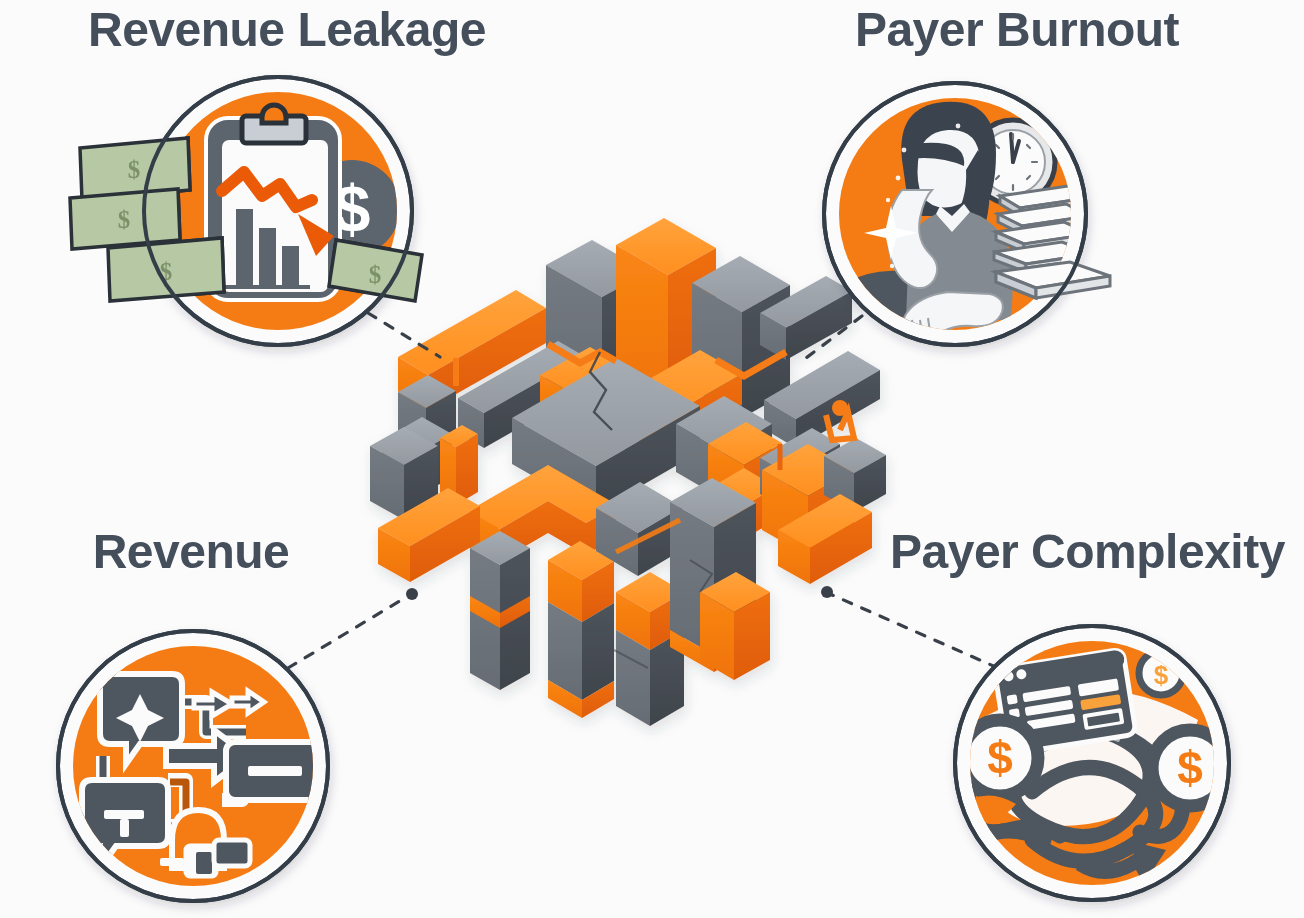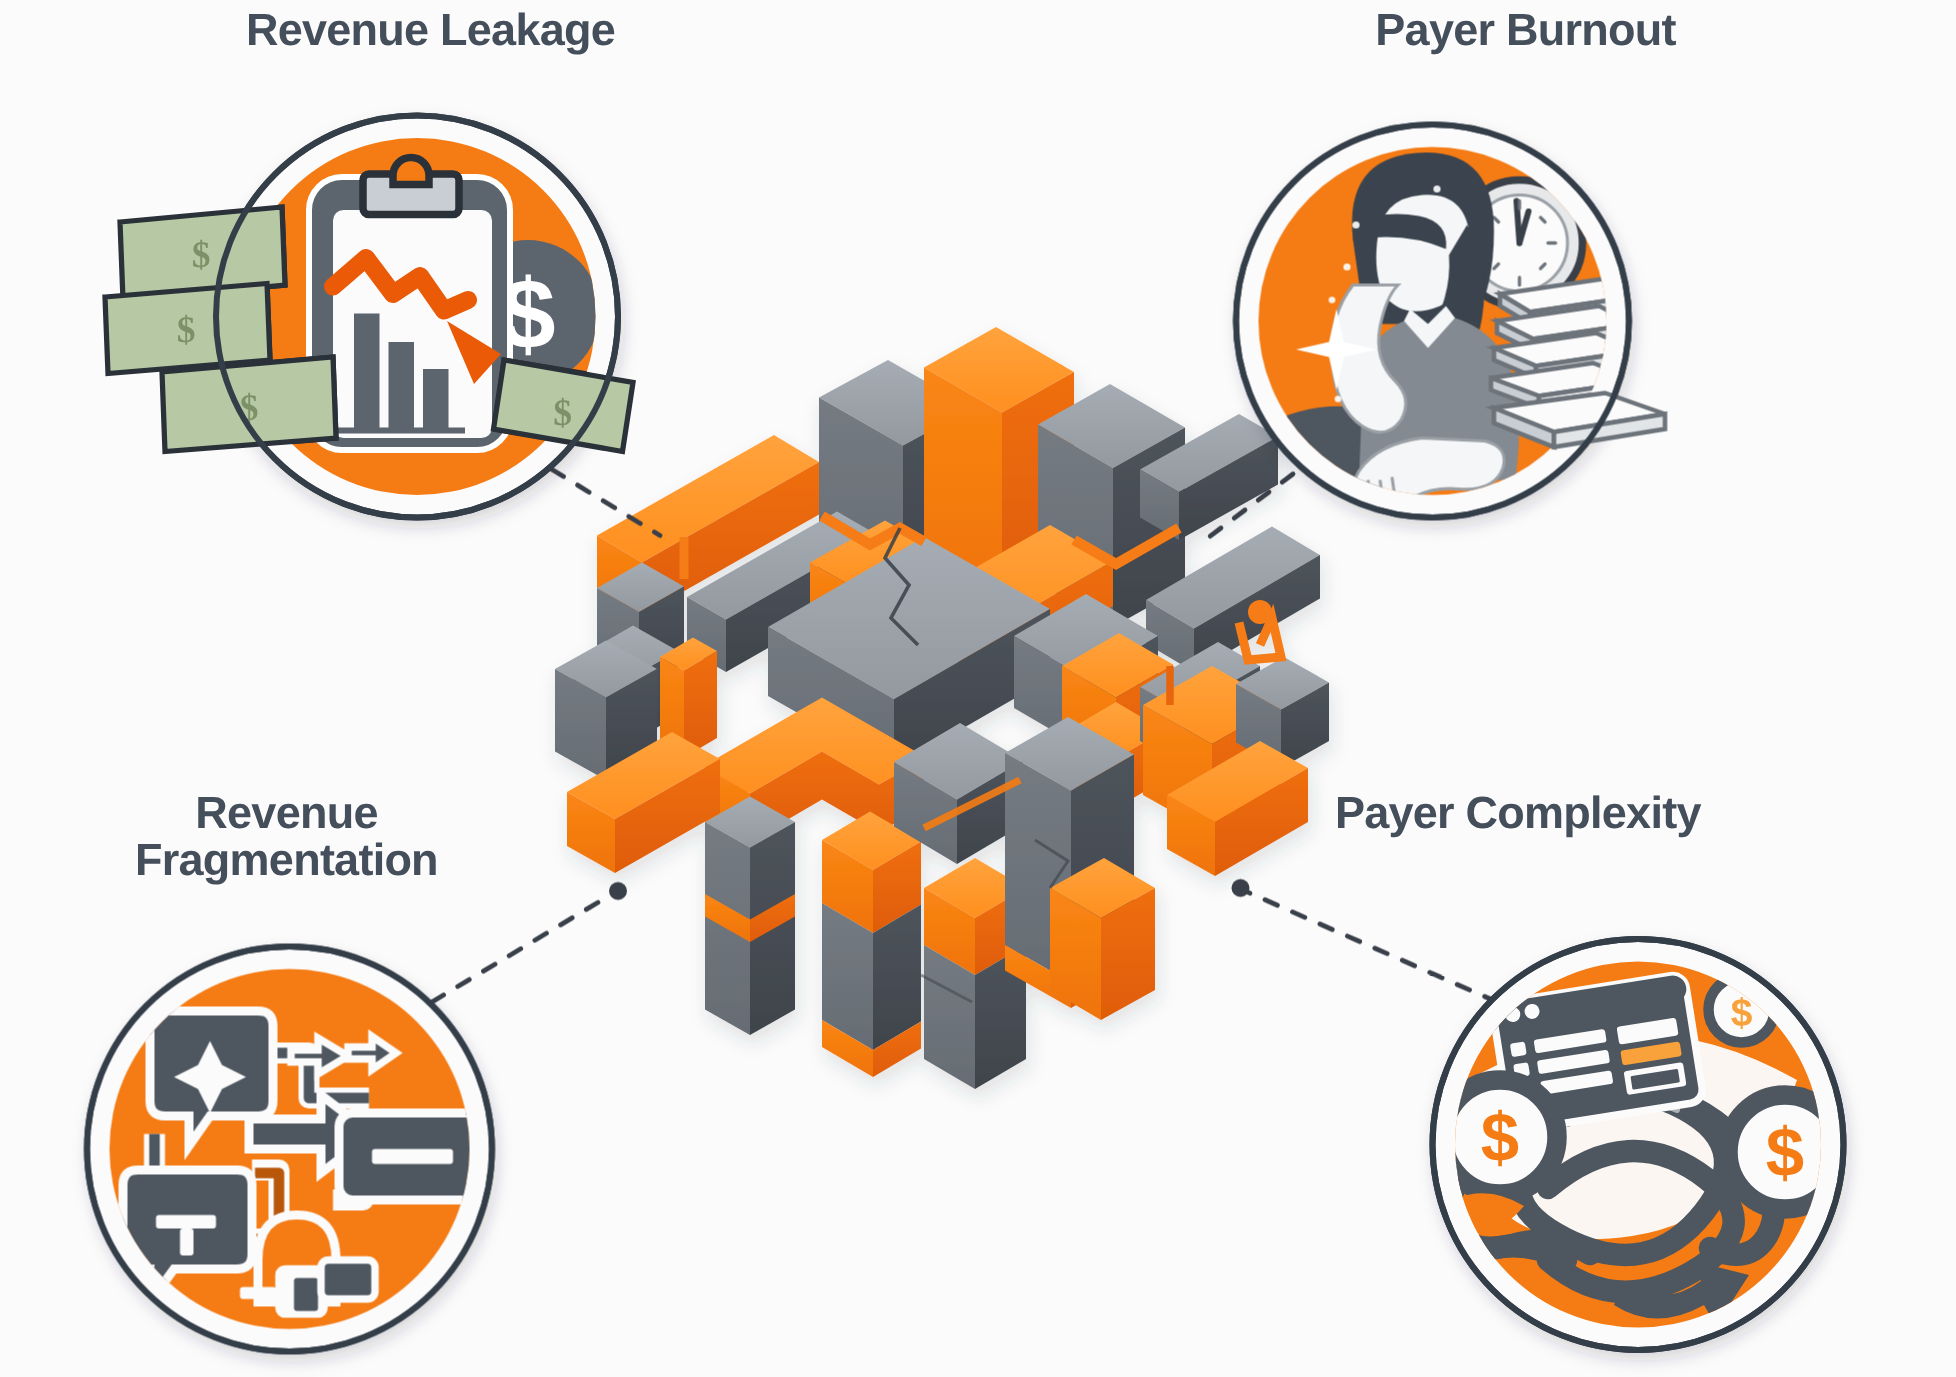--- a/index.html
+++ b/index.html
@@ -15,21 +15,21 @@
     width: 1304px; height: 918px;
     background: #fbfbfc;
   }
   #scene { position: absolute; inset: 0; }
 
   .node-title {
     position: absolute;
     color: #454f5b;
     font-family: "Liberation Sans", sans-serif;
     font-weight: bold;
-    font-size: 30px;
+    font-size: 48px;
     line-height: 1.02;
     letter-spacing: -0.5px;
     white-space: pre;
     text-align: center;
     text-shadow: 0 1px 1px rgba(255,255,255,0.9);
     user-select: none;
   }
   #title-revenue-leakage { left: 0px;   top: 6px;   width: 574px; }
   #title-staff-burnout   { left: 730px; top: 6px;   width: 574px; }
   #title-workflow-frag   { left: -44px; top: 528px; width: 470px; }
@@ -556,17 +556,17 @@
         <path d="M952 790 q-22 14 -10 36 q14 22 42 10 q28 -12 60 4" stroke="#4e565f" stroke-width="15" fill="none" stroke-linecap="round"></path>
       </g>
       <circle cx="1092" cy="763" r="137" fill="none" stroke="#343e49" stroke-width="4"></circle>
     </g>
   </svg>
 
   <div class="node-title" id="title-revenue-leakage">Revenue Leakage</div>
 
   <div class="node-title" id="title-staff-burnout">Payer Burnout</div>
 
-  <div class="node-title" id="title-workflow-frag"><span>Revenue</span><br><span>Fragmentation</span></div>
+  <div class="node-title" id="title-workflow-frag"><span>Revenue</span><br></div>
 
   <div class="node-title" id="title-payer-complex">Payer Complexity</div>
 
 </div>
 
 </body></html>

